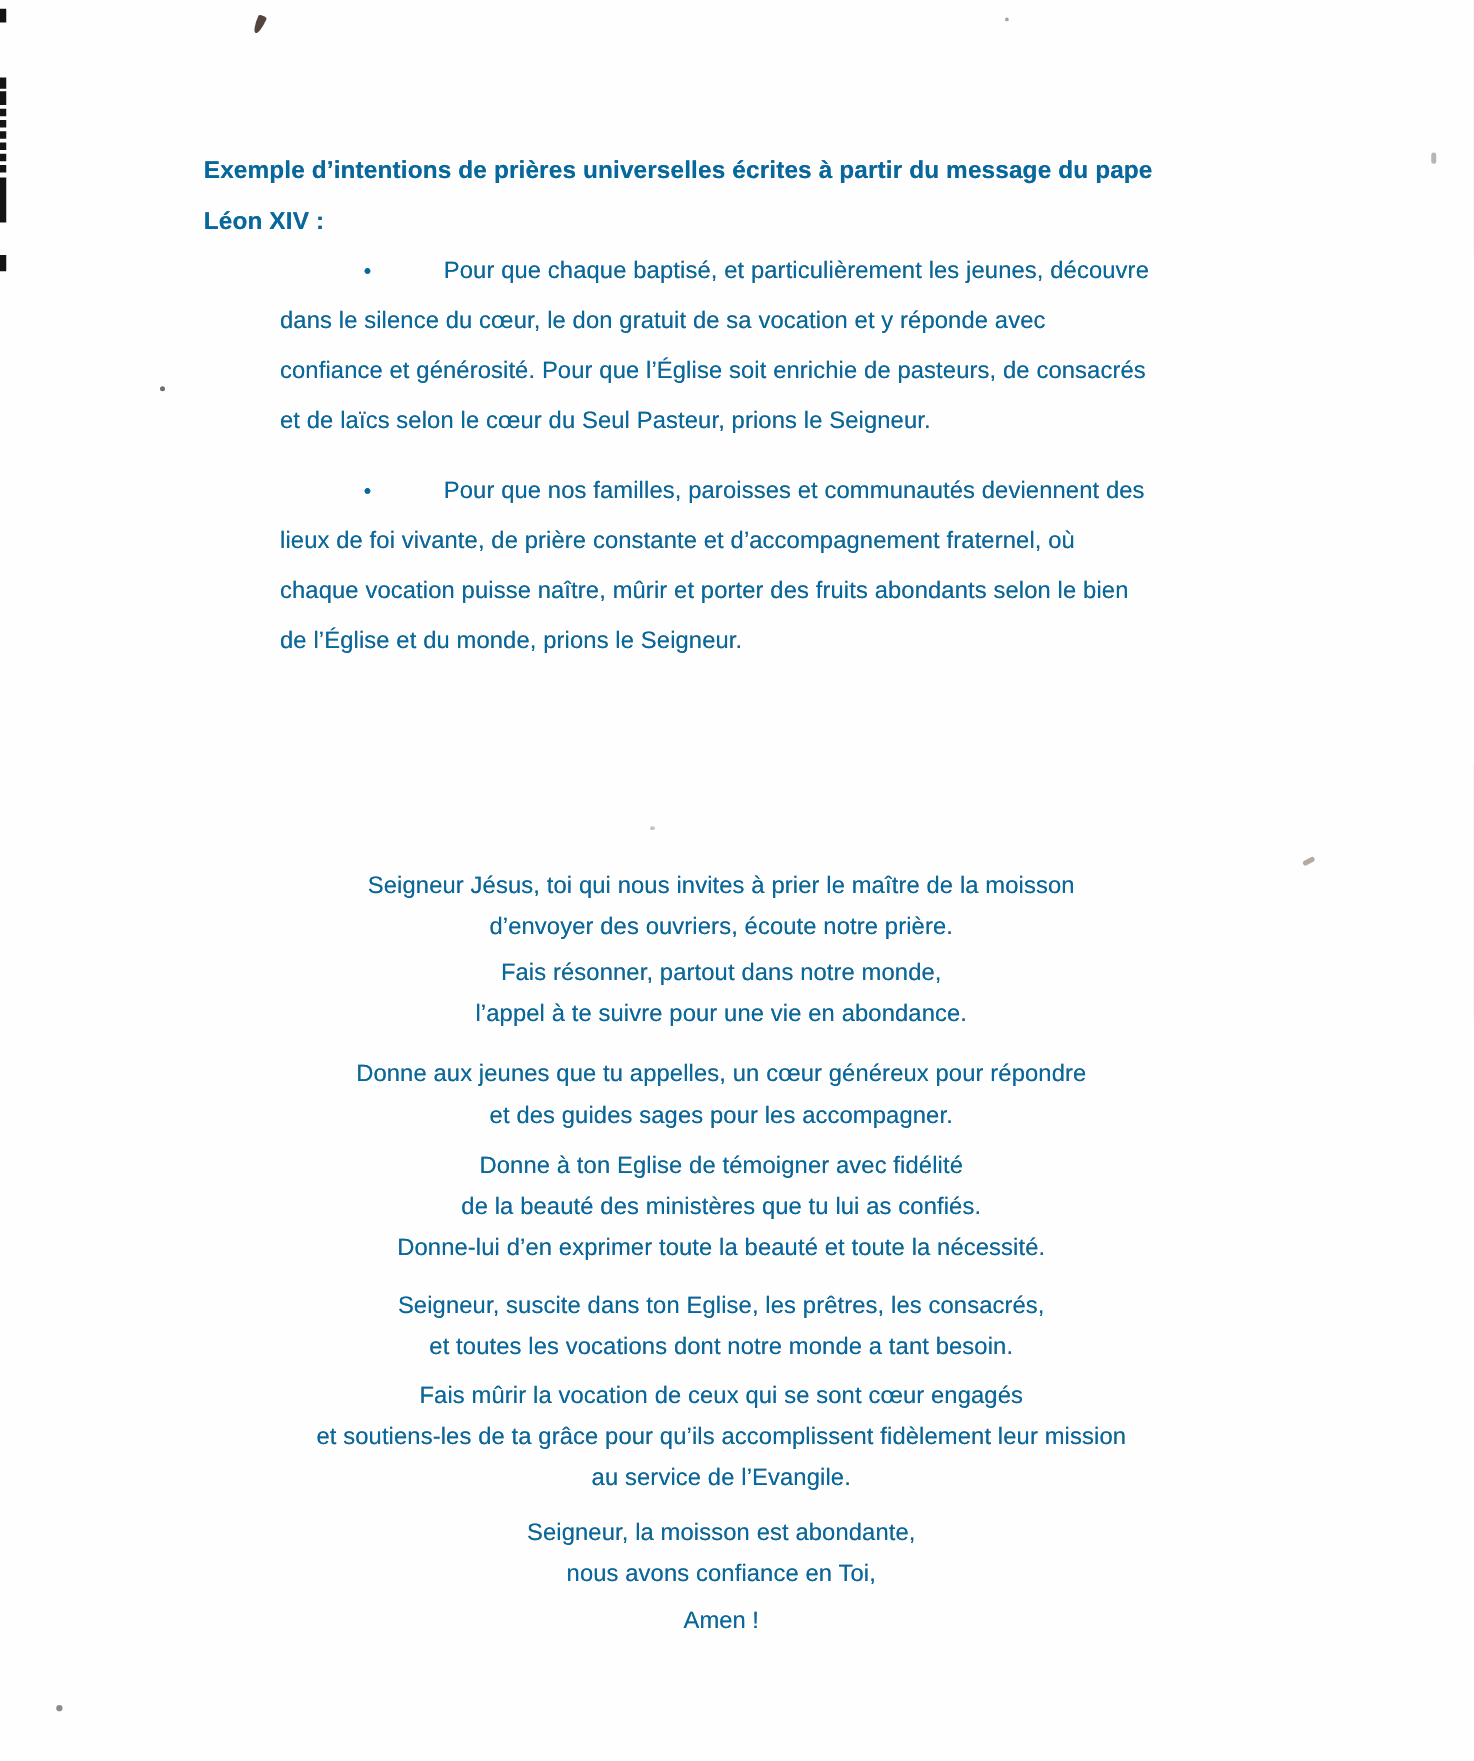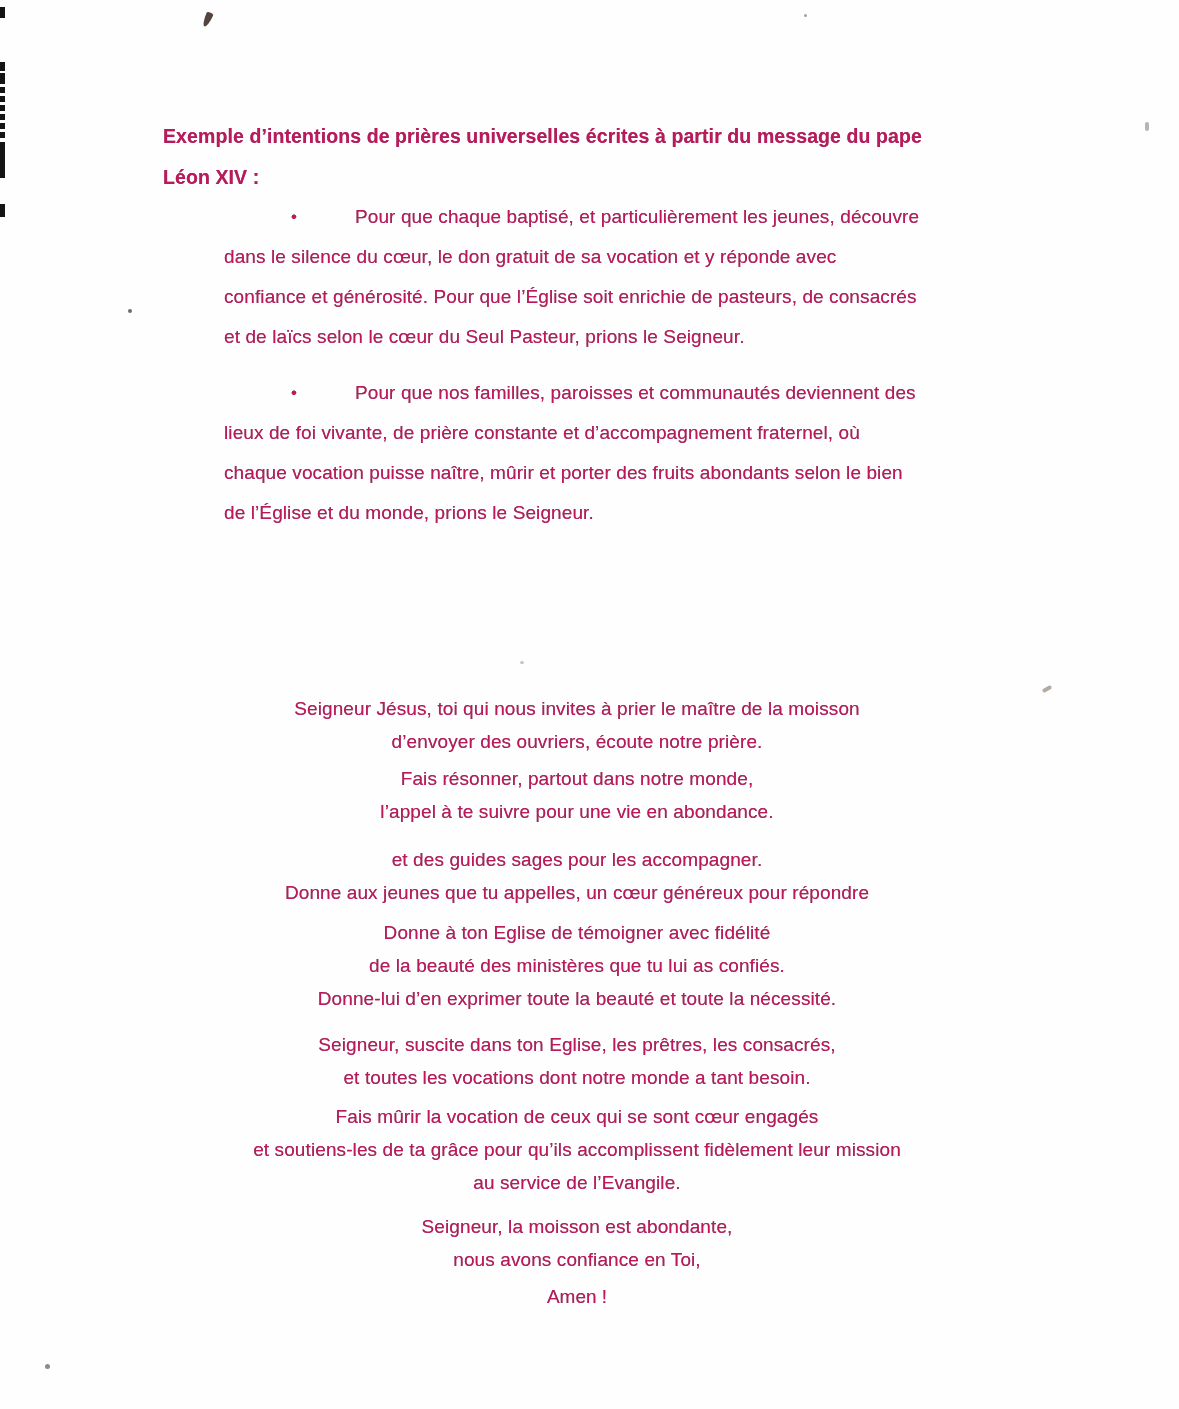--- a/index.html
+++ b/index.html
@@ -8,21 +8,21 @@
     background: #e9e9e9;
   }
   .page {
     position: relative;
     width: 1179px;
     height: 1409px;
     margin: 0 auto;
     background: #fefefe;
     overflow: hidden;
     font-family: "Liberation Sans", "DejaVu Sans", sans-serif;
-    color: #be185d;
+    color: #0369a1;
     text-shadow: 0 0 0.45px rgba(30,30,32,0.55);
   }
 
   
   .h1 {
     position: absolute;
     left: 163px;
     top: 116px;
     width: 850px;
     font-size: 19.5px;
@@ -153,22 +153,22 @@
     <div>Seigneur Jésus, toi qui nous invites à prier le maître de la moisson</div>
     <div>d’envoyer des ouvriers, écoute notre prière.</div>
   </div>
 
   <div class="stanza" style="top:762px;">
     <div>Fais résonner, partout dans notre monde,</div>
     <div>l’appel à te suivre pour une vie en abondance.</div>
   </div>
 
   <div class="stanza" style="top:843px;">
+    <div>Donne aux jeunes que tu appelles, un cœur généreux pour répondre</div>
     <div>et des guides sages pour les accompagner.</div>
-    <div>Donne aux jeunes que tu appelles, un cœur généreux pour répondre</div>
   </div>
 
   <div class="stanza" style="top:916px;">
     <div>Donne à ton Eglise de témoigner avec fidélité</div>
     <div>de la beauté des ministères que tu lui as confiés.</div>
     <div>Donne-lui d’en exprimer toute la beauté et toute la nécessité.</div>
   </div>
 
   <div class="stanza" style="top:1028px;">
     <div>Seigneur, suscite dans ton Eglise, les prêtres, les consacrés,</div>

